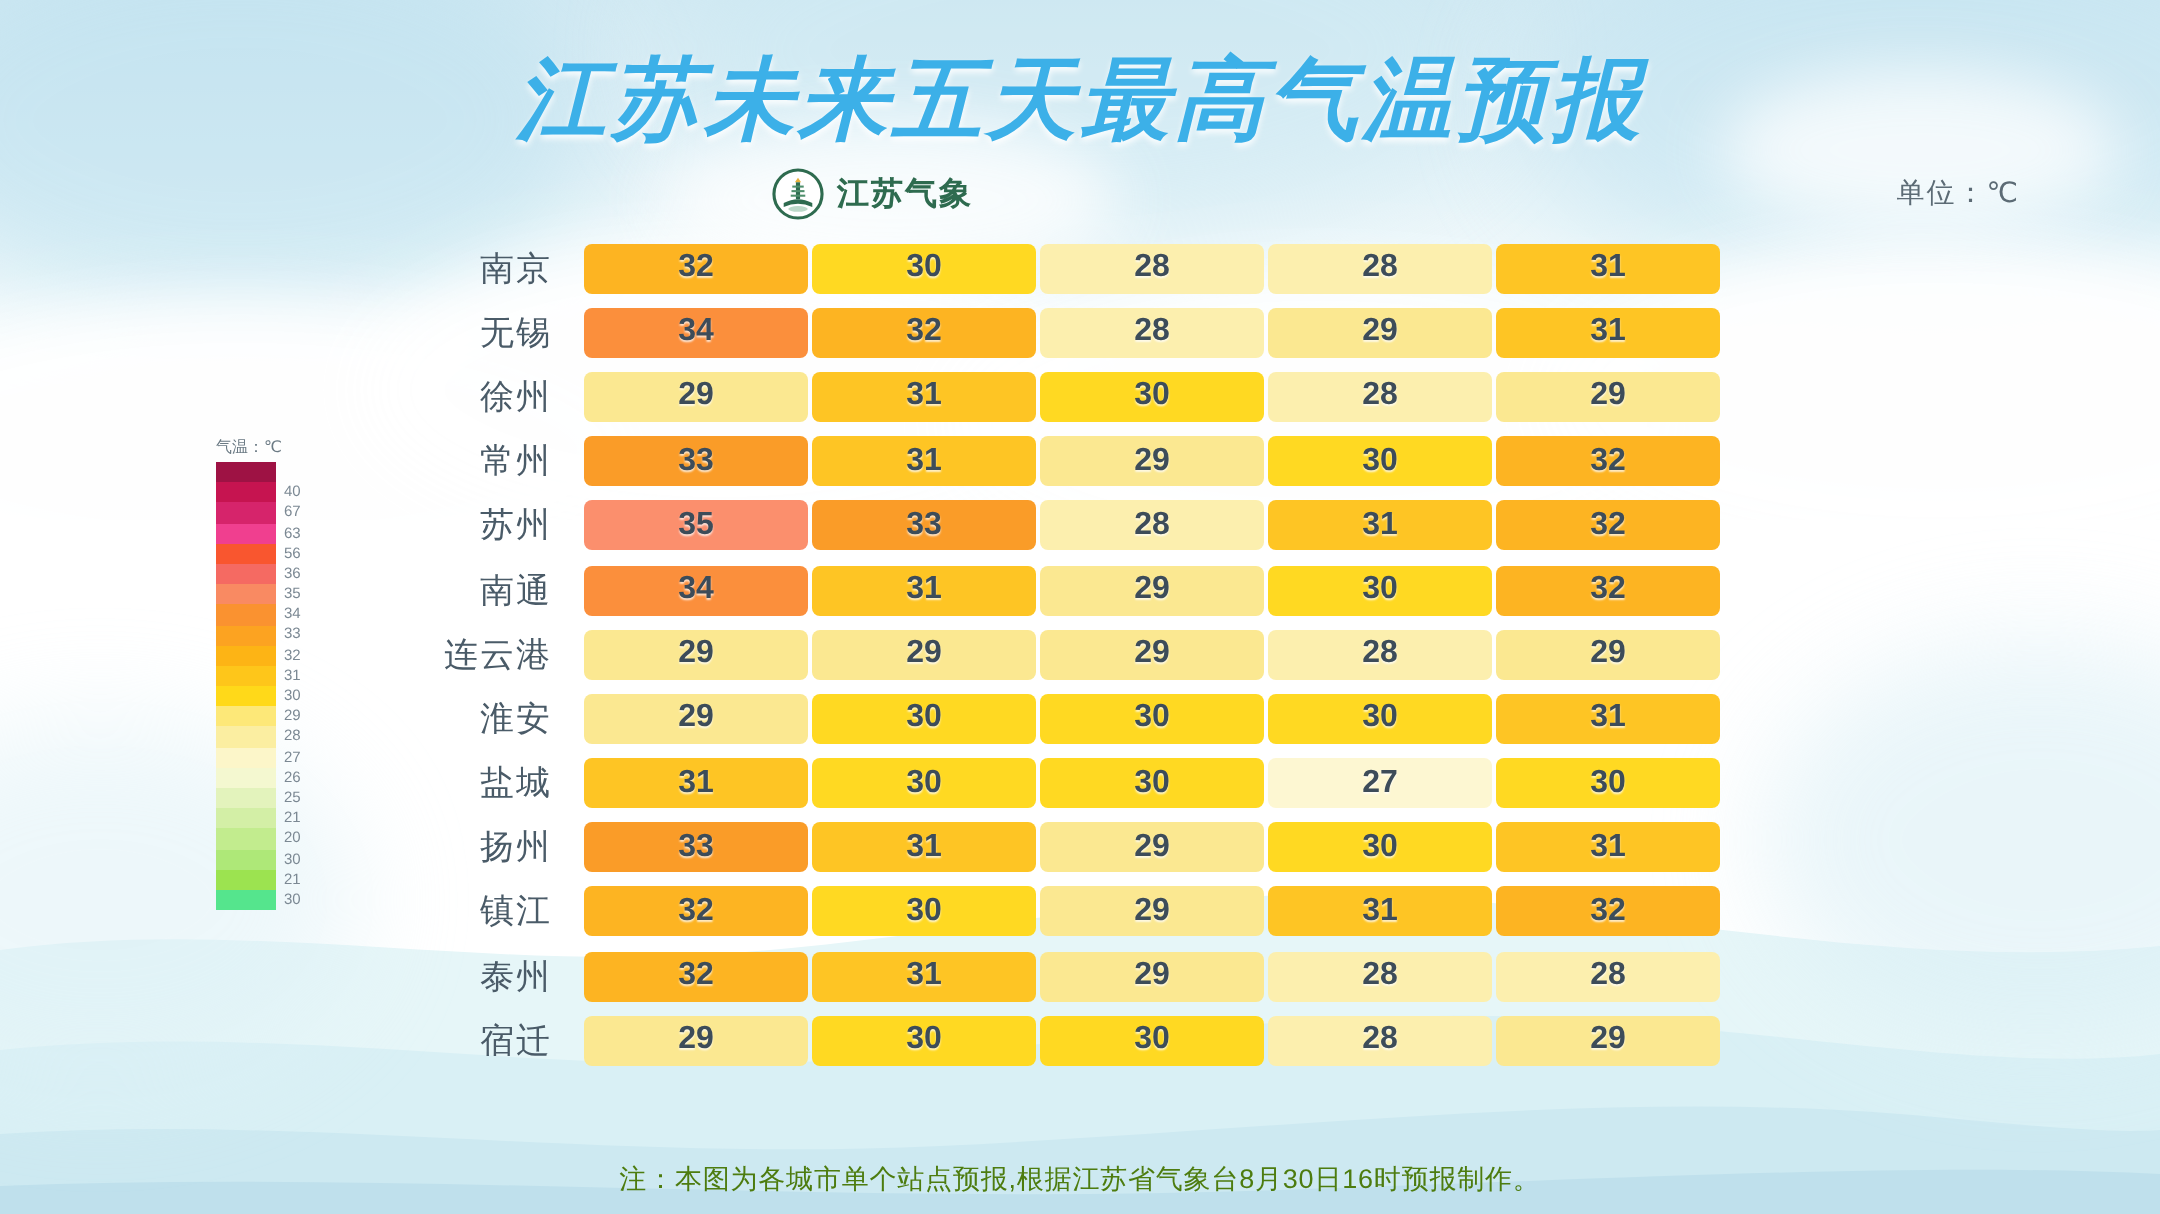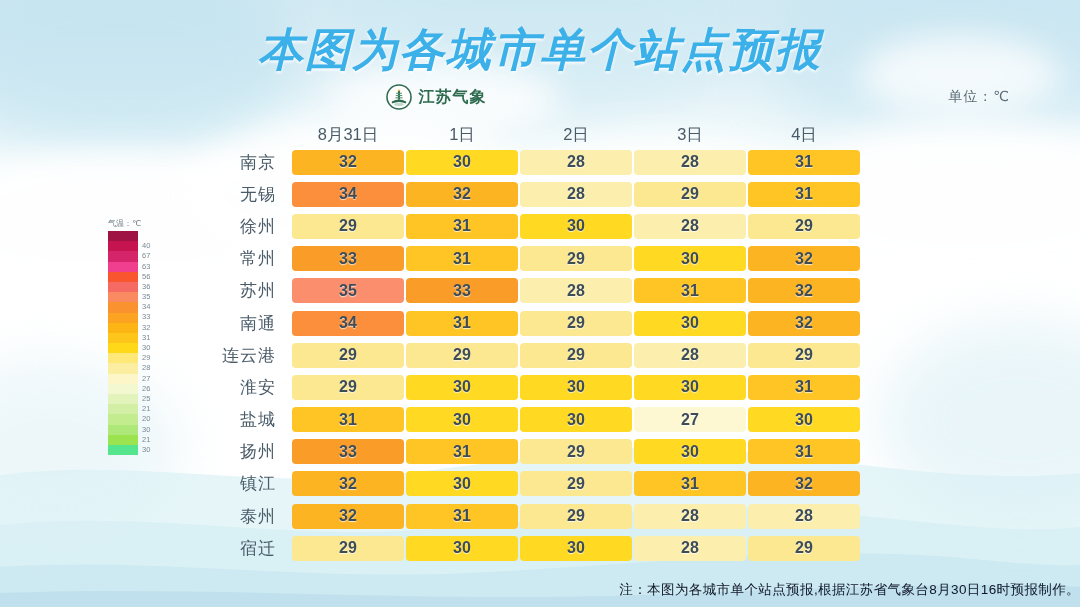--- a/index.html
+++ b/index.html
@@ -59,22 +59,22 @@
     font-size:17px;color:#4a5b68;letter-spacing:1px;
   }
   .cell{
     width:112px;flex:none;height:25px;margin-right:2px;border-radius:4px;
     display:flex;align-items:center;justify-content:center;
     font-size:16px;font-weight:bold;color:#3d4c59;
     text-shadow:0 1px 1px rgba(255,255,255,.75);
   }
   
   #note{
-    position:absolute;bottom:8px;left:0;width:1080px;text-align:right;z-index:5;
-    font-size:13.5px;color:#0f172a;letter-spacing:.4px;
+    position:absolute;bottom:8px;left:0;width:1080px;text-align:center;z-index:5;
+    font-size:13.5px;color:#4d7c0f;letter-spacing:.4px;
   }
 </style>
 </head>
 <body>
 
 <div id="bg">
   <div class="sky"></div>
 
   <div class="haze" style="left:-60px;top:-40px;width:360px;height:200px;background:#b9dfee;opacity:.55;"></div>
   <div class="haze" style="left:330px;top:-70px;width:420px;height:190px;background:#cbe8f2;opacity:.5;"></div>
@@ -93,21 +93,21 @@
     <path d="M0,110 C140,96 260,122 400,116 C540,110 660,84 810,96 C930,106 1010,120 1080,112 L1080,192 L0,192 Z" fill="#d9f0f5"></path>
     <path d="M0,152 C150,142 300,166 470,158 C640,150 800,130 950,142 C1010,147 1050,152 1080,150 L1080,192 L0,192 Z" fill="#cde9f1"></path>
     <path d="M0,178 C200,170 420,188 640,180 C820,174 960,166 1080,172 L1080,192 L0,192 Z" fill="#bfe0ec"></path>
   </svg>
 
   <div class="haze" style="left:880px;top:320px;width:280px;height:200px;background:#d8eef5;opacity:.55;"></div>
   <div class="haze" style="left:-80px;top:360px;width:260px;height:180px;background:#dcf0f6;opacity:.5;"></div>
 </div>
 
 <div id="title">
-  <span class="title-inner">本图为各城市单个站点预报</span>
+  <span class="title-inner">江苏未来五天最高气温预报</span>
 </div>
 
 <div id="logorow">
   <span class="logo-wrap">
     <svg class="logo-mark" viewBox="0 0 40 40">
       <circle cx="20" cy="20" r="18.5" fill="#ffffff" stroke="#2e6b4f" stroke-width="2.4"></circle>
       <path d="M20 7.5 L22.4 11 L17.6 11 Z" fill="#e8b23a"></path>
       <rect x="18.4" y="11" width="3.2" height="13" fill="#2e6b4f"></rect>
       <rect x="15.6" y="13.5" width="8.8" height="1.6" fill="#4f8f6c"></rect>
       <rect x="15.0" y="17.0" width="10" height="1.6" fill="#4f8f6c"></rect>
@@ -209,28 +209,20 @@
         <span class="legend-lb">21</span>
       </div>
       <div class="legend-row">
         <span class="legend-sw" style="background: rgb(85, 229, 141);"></span>
         <span class="legend-lb">30</span>
       </div>
     </div>
 </div>
 
 <div id="table">
-  <div class="hdr" id="table-header">
-    <div class="citycol"></div>
-  <div class="hcell">8月31日</div>
-      <div class="hcell">1日</div>
-      <div class="hcell">2日</div>
-      <div class="hcell">3日</div>
-      <div class="hcell">4日</div>
-    </div>
   <div id="table-body">
       <div class="row">
         <div class="city">南京</div>
         <div class="cell" style="background: rgb(253, 180, 34);">32</div>
         <div class="cell" style="background: rgb(255, 217, 34);">30</div>
         <div class="cell" style="background: rgb(252, 239, 174);">28</div>
         <div class="cell" style="background: rgb(252, 239, 174);">28</div>
         <div class="cell" style="background: rgb(254, 197, 36);">31</div>
       </div>
       <div class="row">

